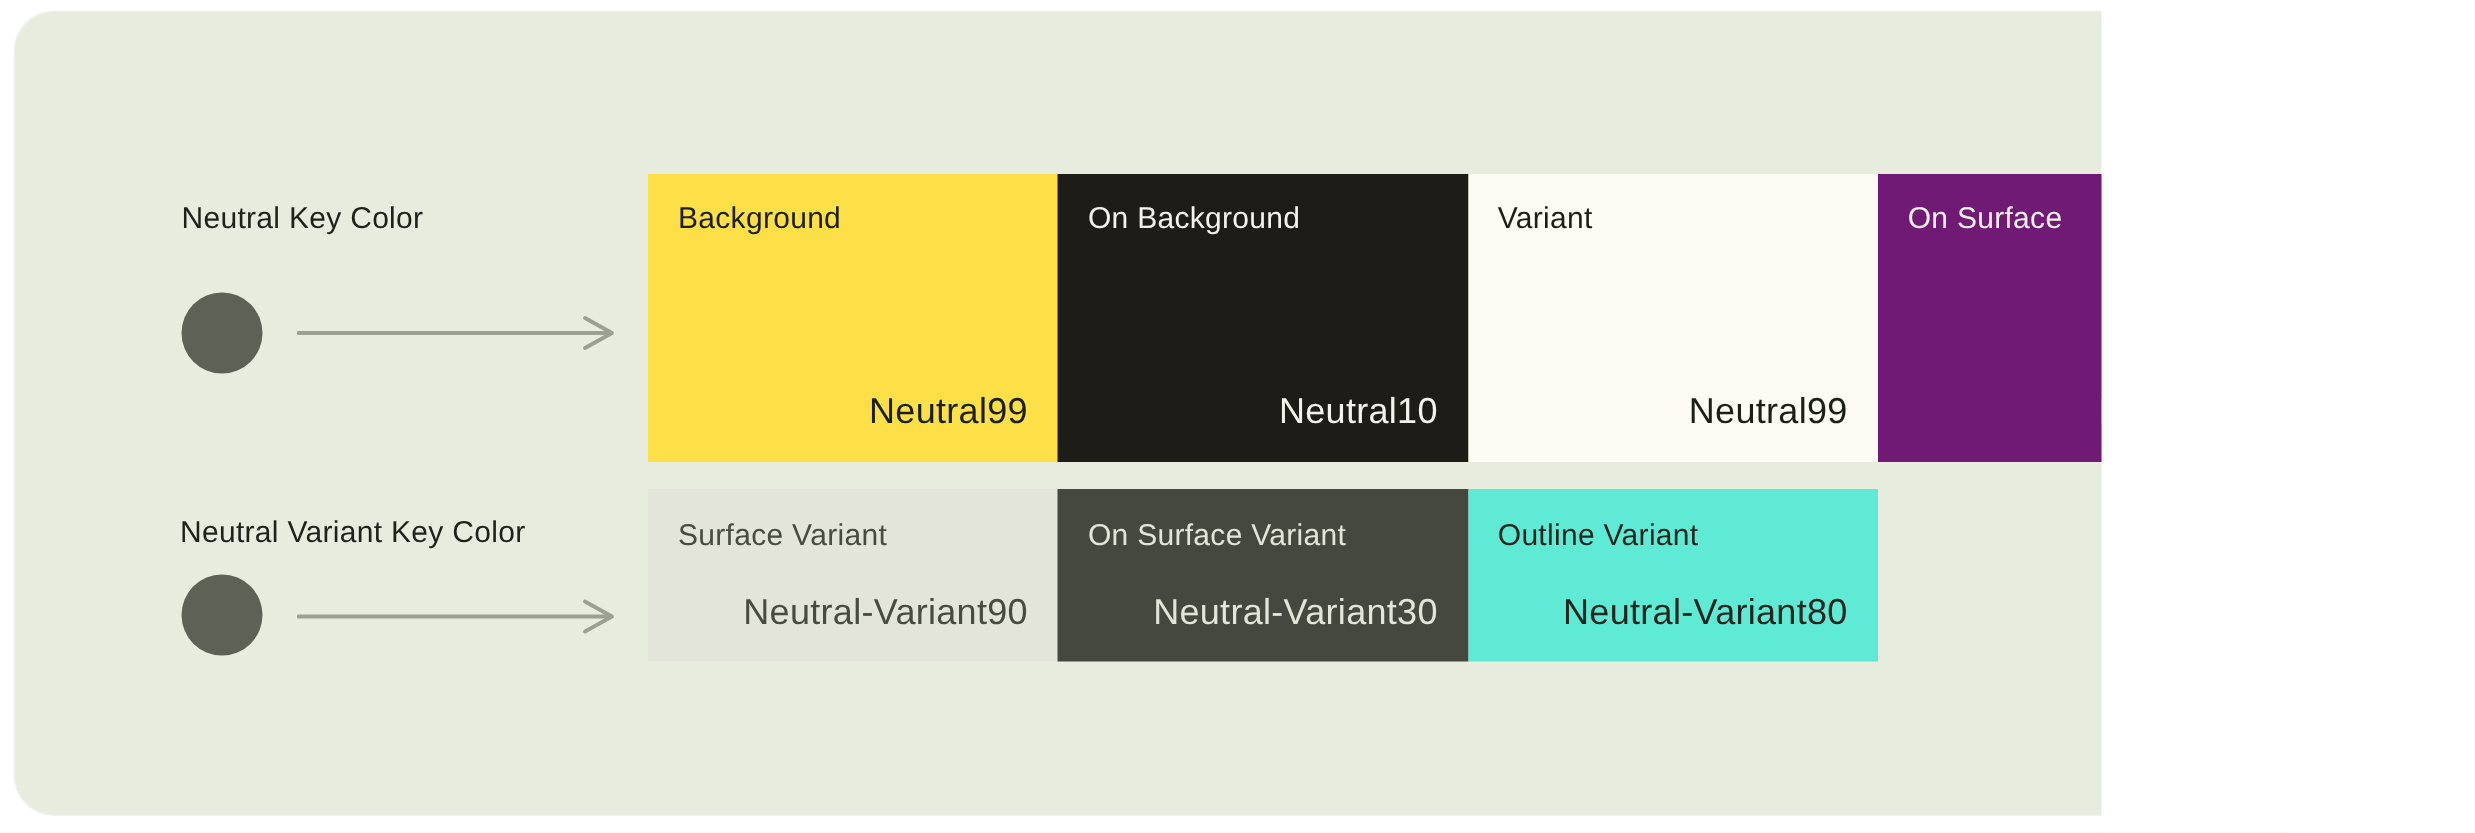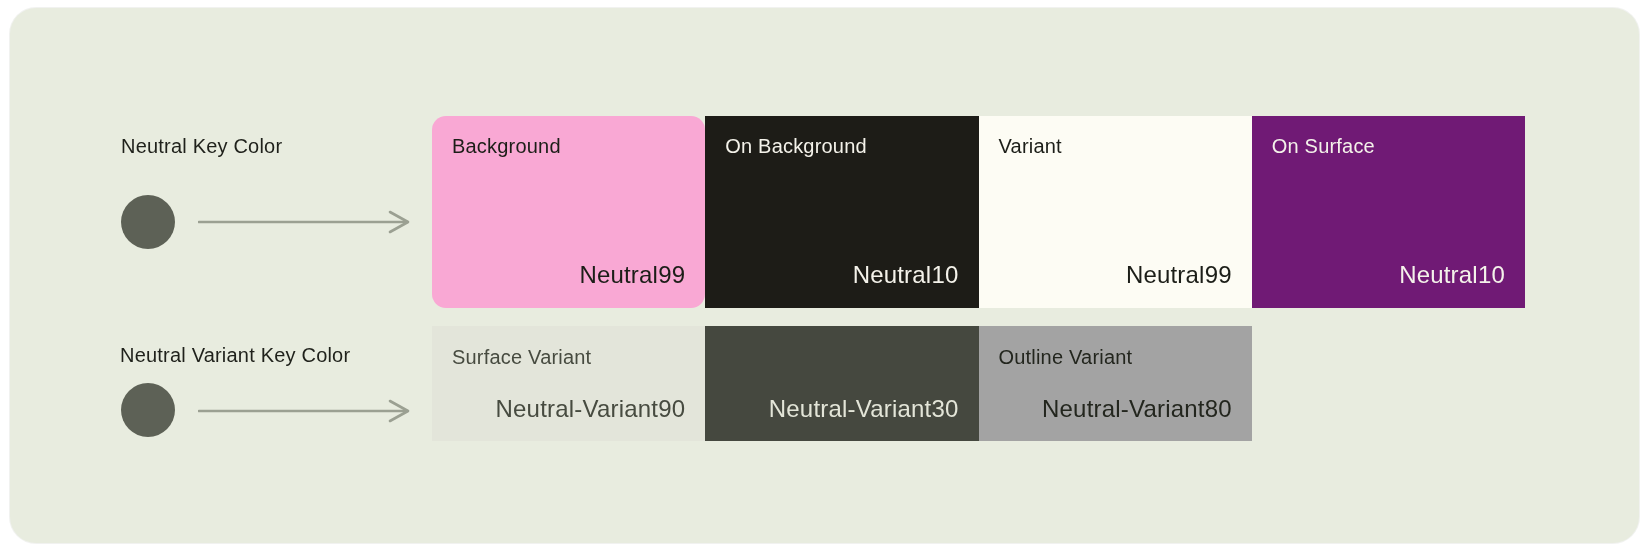--- a/index.html
+++ b/index.html
@@ -3,21 +3,21 @@
 <meta charset="utf-8">
 <style>
   * { margin: 0; padding: 0; box-sizing: border-box; }
   html, body { background: #ffffff; }
   body {
     font-family: "Liberation Sans", sans-serif;
     -webkit-font-smoothing: antialiased;
   }
   .stage {
     position: relative;
-    width: 1650px;
+    width: 1401px;
     height: 555px;
     background: #ffffff;
     overflow: hidden;
   }
   .card {
     position: absolute;
     left: 10px;
     top: 8px;
     width: 1629px;
     height: 535px;
@@ -89,21 +89,21 @@
     <div class="row-label r1" style="color: rgb(31, 33, 27);">Neutral Key Color</div>
     <span class="key-dot r1" style="background-color: rgb(93, 97, 86);"></span>
     <span class="arrow r1" style="color: rgb(155, 160, 146);">
       <svg viewBox="0 0 212 28" fill="none" stroke="currentColor" stroke-width="2.6" stroke-linecap="round" stroke-linejoin="round">
         <line x1="1" y1="14" x2="209" y2="14"></line>
         <polyline points="192,4 210,14 192,24"></polyline>
       </svg>
     </span>
 
     <div class="swatch-grid r1">
-      <div class="sw" style="background-color: #f9a8d4; color: rgb(28, 30, 24); border-radius: 14px;">
+      <div class="sw" style="background-color: #fde047; color: rgb(28, 30, 24);">
         <span class="sw-title">Background</span>
         <span class="sw-value">Neutral99</span>
       </div>
       <div class="sw" style="background-color: rgb(29, 28, 23); color: rgb(244, 242, 234);">
         <span class="sw-title">On Background</span>
         <span class="sw-value">Neutral10</span>
       </div>
       <div class="sw" style="background-color: rgb(253, 252, 244); color: rgb(28, 30, 24);">
         <span class="sw-title">Variant</span>
         <span class="sw-value">Neutral99</span>
@@ -122,22 +122,23 @@
         <polyline points="192,4 210,14 192,24"></polyline>
       </svg>
     </span>
 
     <div class="swatch-grid r2">
       <div class="sw" style="background-color: rgb(227, 229, 218); color: rgb(71, 75, 64);">
         <span class="sw-title">Surface Variant</span>
         <span class="sw-value">Neutral-Variant90</span>
       </div>
       <div class="sw" style="background-color: rgb(69, 72, 63); color: rgb(227, 229, 216);">
+        <span class="sw-title">On Surface Variant</span>
         <span class="sw-value">Neutral-Variant30</span>
       </div>
-      <div class="sw" style="background-color: #a3a3a3; color: rgb(35, 38, 30); text-align: center;">
+      <div class="sw" style="background-color: #5eead4; color: rgb(35, 38, 30); text-align: center;">
         <span class="sw-title">Outline Variant</span>
         <span class="sw-value">Neutral-Variant80</span>
       </div>
     </div>
 
   </div>
 </div>
 
 </body></html>

